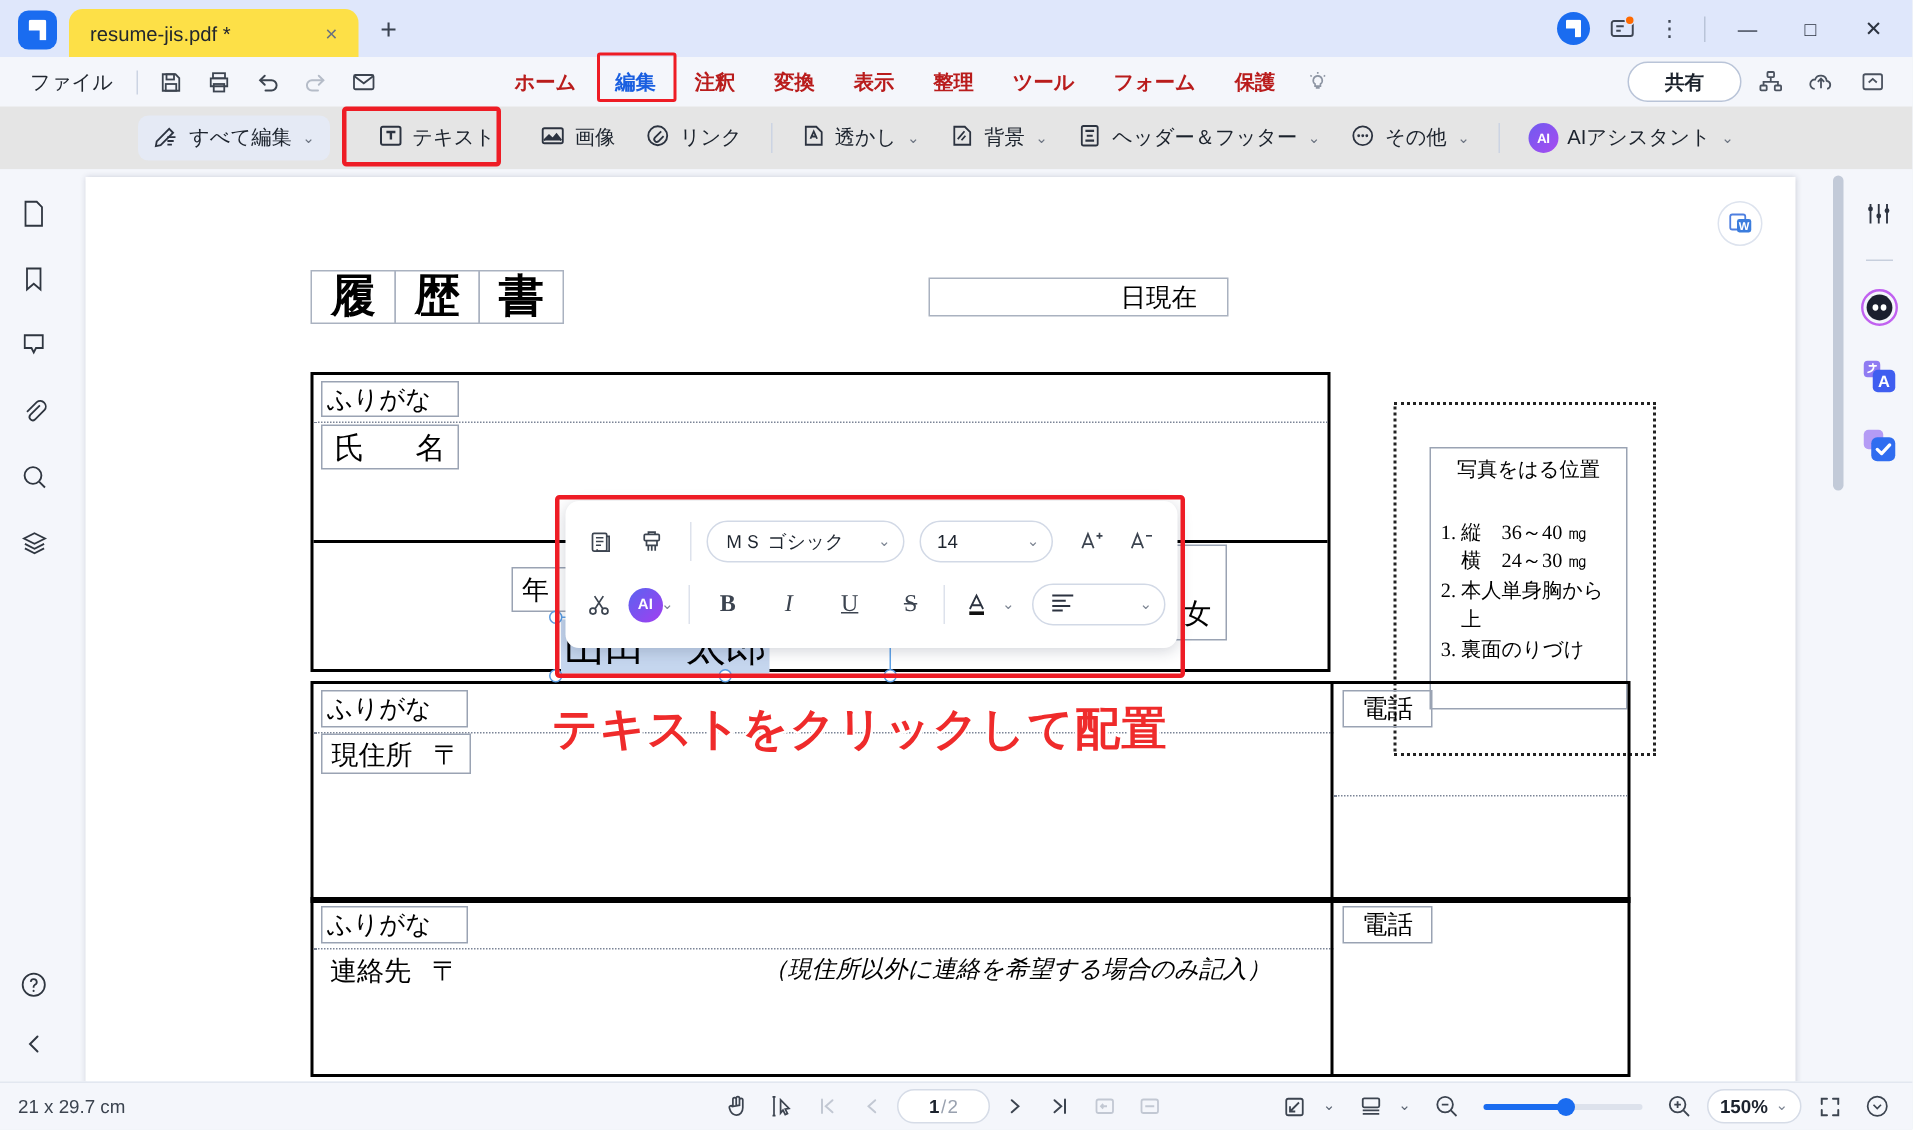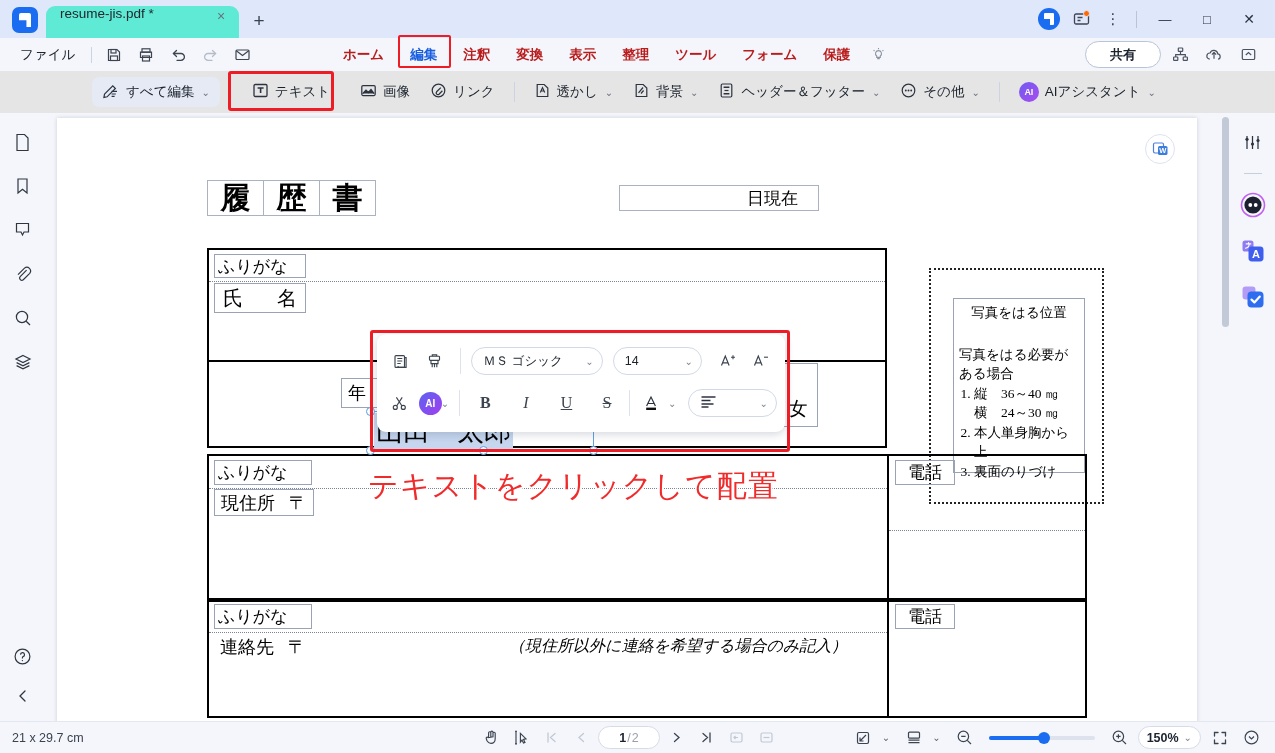--- a/index.html
+++ b/index.html
@@ -21,22 +21,22 @@
   .app-logo {
     width: 26px; height: 26px; border-radius: 7px; background: #1a6cf0;
     margin: 0 8px 5px 12px; position: relative; flex: 0 0 auto;
   }
   .app-logo::after {
     content: ""; position: absolute; left: 7px; top: 6px; width: 12px; height: 14px;
     background: #fff; border-radius: 2px 2px 0 0;
     clip-path: polygon(0 0, 100% 0, 100% 100%, 62% 100%, 62% 52%, 0 52%);
   }
   .tab {
-    width: 193px; height: 32px; background: #5eead4; border-radius: 9px 9px 0 0;
-    display: flex; align-items: flex-start; padding: 0 8px 0 14px; position: relative;
+    width: 193px; height: 32px; background: #fde047; border-radius: 9px 9px 0 0;
+    display: flex; align-items: center; padding: 0 8px 0 14px; position: relative;
   }
   .tab-title { font-size: 13.5px; color: #22272e; flex: 1; white-space: nowrap; overflow: hidden; }
   .tab-close {
     width: 20px; height: 20px; display: flex; align-items: center; justify-content: center;
     color: #6a7280; font-size: 14px; border-radius: 4px;
   }
   .tab-new {
     width: 28px; height: 28px; margin: 0 0 3px 6px; display: flex; align-items: center;
     justify-content: center; color: #3a4250; font-size: 19px; border-radius: 5px;
   }
@@ -220,21 +220,21 @@
     font-size: 27px; color: #000; background: #c5d6ee; padding: 0 2px; white-space: nowrap;
     line-height: 36px;
   }
   .handle {
     position: absolute; width: 9px; height: 9px; border-radius: 50%; background: #fff;
     border: 1.4px solid #5a9be0;
   }
 
   
   .callout {
-    position: absolute; left: 311px; top: 348px; font-size: 30px; font-weight: normal;
+    position: absolute; left: 311px; top: 348px; font-size: 30px; font-weight: bold;
     color: #ef2b2b; letter-spacing: 1px;
     -webkit-text-stroke: 3.5px #ffffff; paint-order: stroke fill;
     font-family: "DejaVu Sans", "Liberation Sans", sans-serif;
   }
 
   
   .fmt-hl {
     position: absolute; left: 313px; top: 212px; width: 420px; height: 122px;
     border: 3.5px solid #ee1c25; border-radius: 3px; pointer-events: none;
   }
@@ -587,21 +587,20 @@
 
             <div class="gender-box">
               <div class="kome">※</div>
               <div class="gender-inner">男・女</div>
             </div>
           </div>
 
           <div class="photo-outer">
             <div class="photo-inner">
               <div class="ptitle">写真をはる位置</div>
-              <div>写真をはる必要がある場合</div>
               <ol>
                 <li>
                   <span>縦　36～40 ㎎</span><br>
                   <span>横　24～30 ㎎</span>
                 </li>
                 <li>本人単身胸から上</li>
                 <li>裏面のりづけ</li>
               </ol>
             </div>
           </div>

